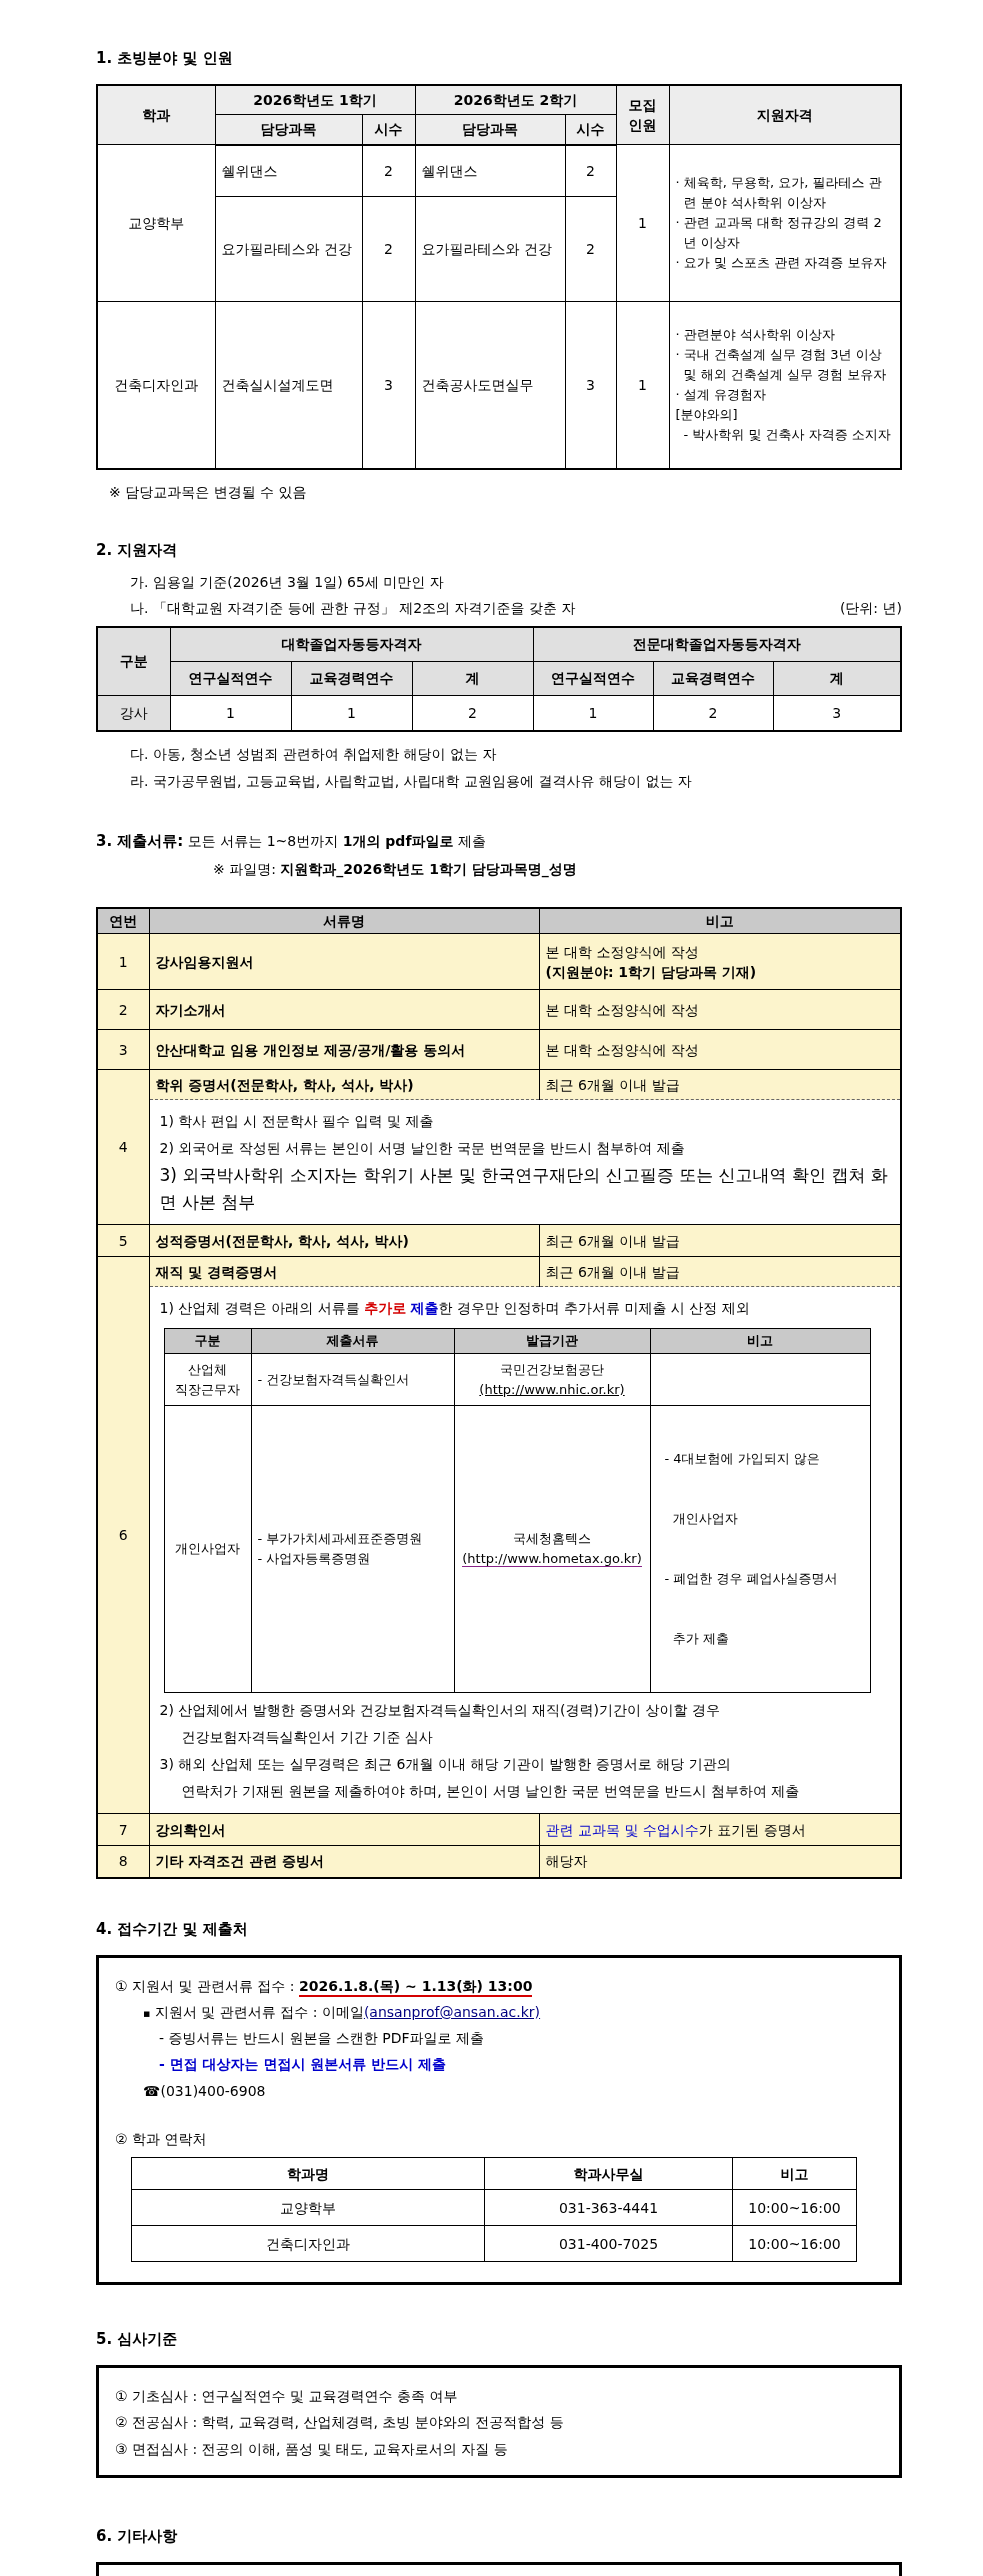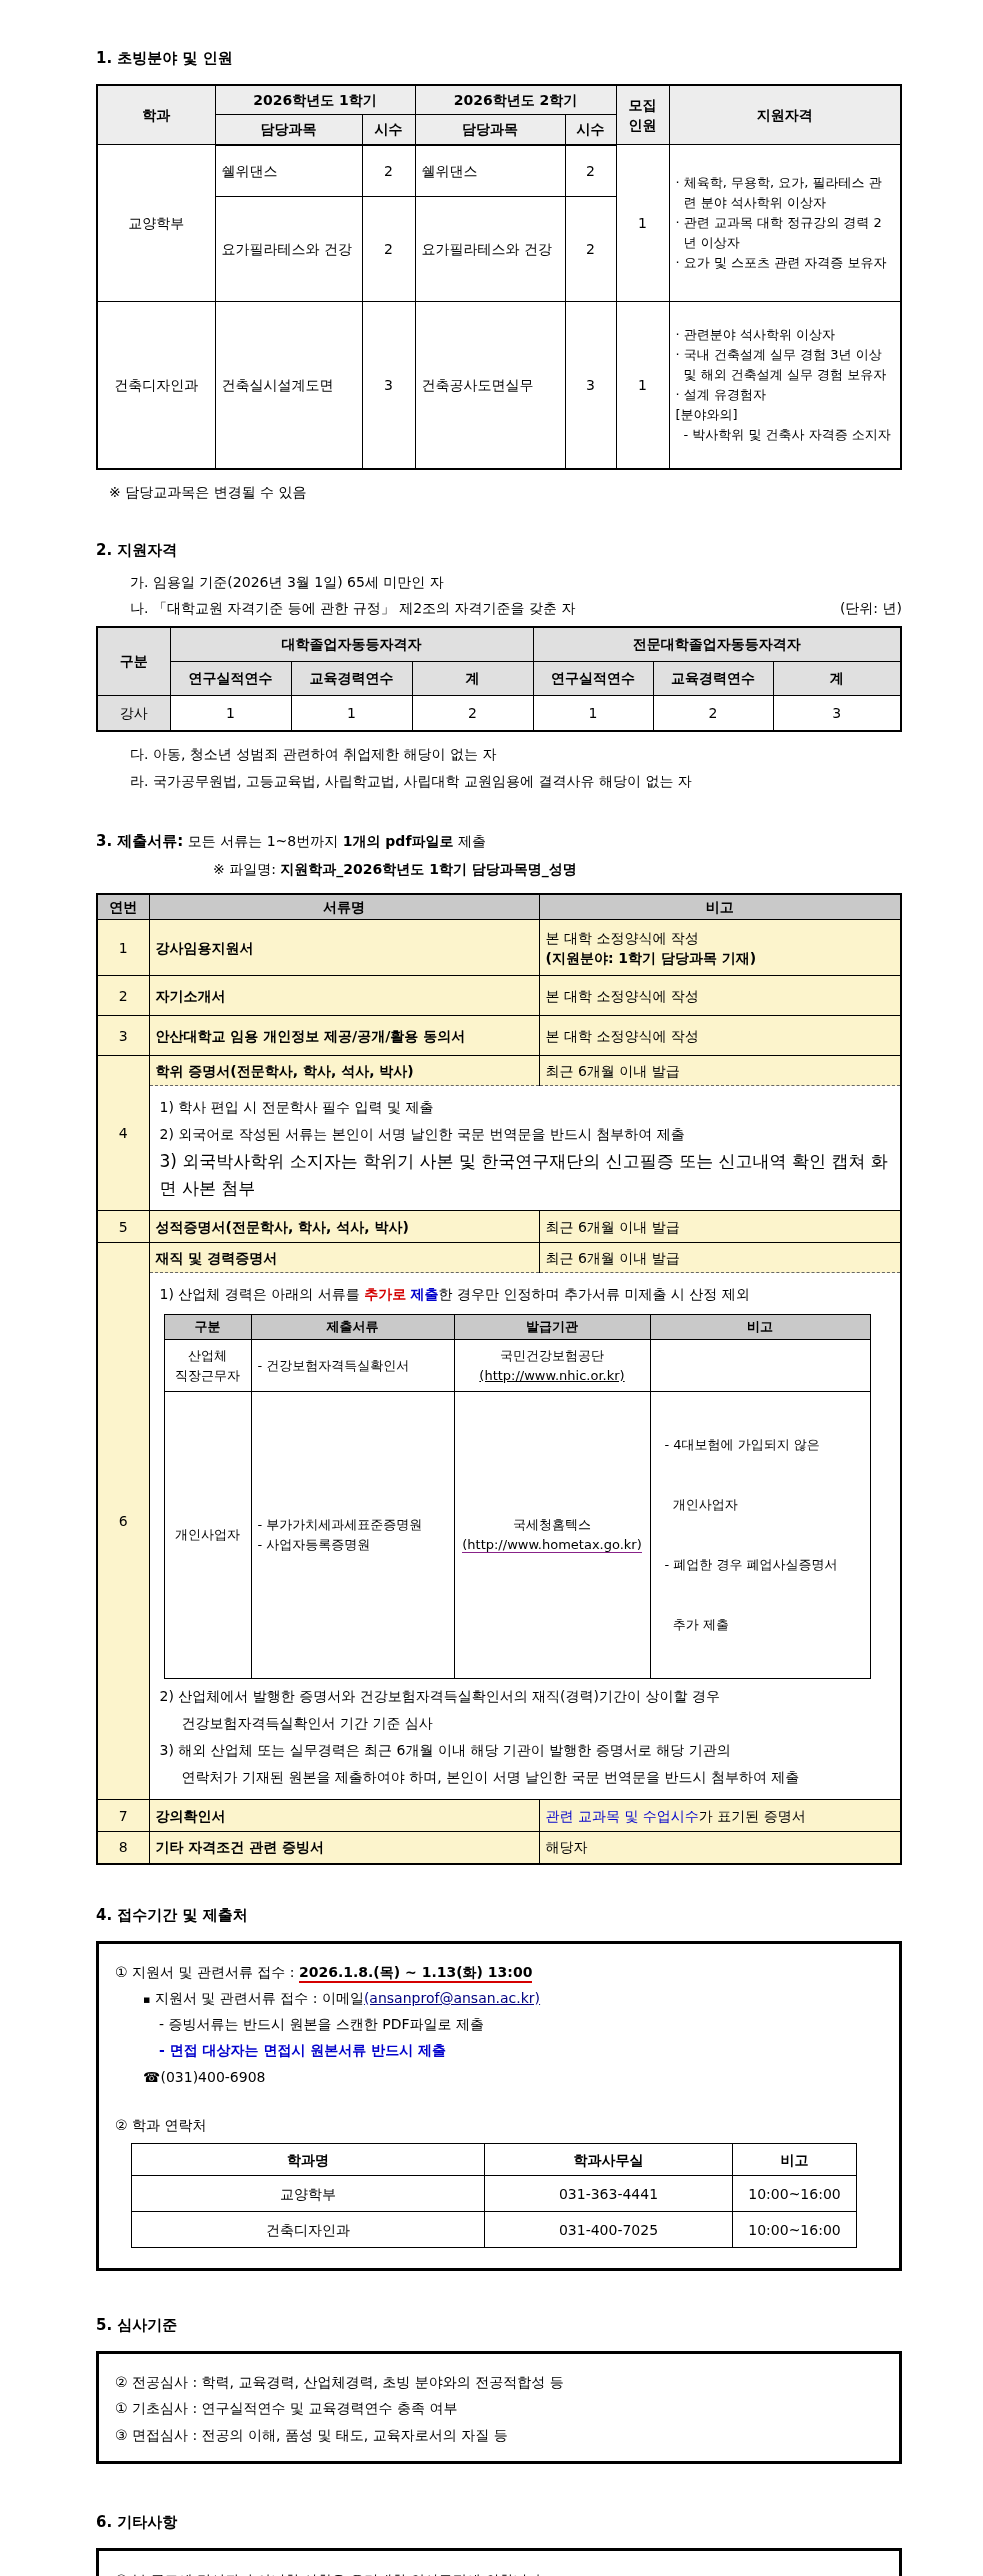--- a/index.html
+++ b/index.html
@@ -169,21 +169,21 @@
     <div class="indent1" style="margin-top:12px;">다. 아동, 청소년 성범죄 관련하여 취업제한 해당이 없는 자</div>
     <div class="indent1" style="margin-top:6px;">라. 국가공무원법, 고등교육법, 사립학교법, 사립대학 교원임용에 결격사유 해당이 없는 자</div>
 
     <div style="margin-top:40px;">
       <span class="s-heading">3. 제출서류:</span><span> 모든 서류는 1~8번까지 </span><span class="bold">1개의 pdf파일로</span><span> 제출</span>
     </div>
     <div style="margin-top:6px; margin-left:117px;">
       <span>※ 파일명: </span><span class="bold">지원학과_2026학년도 1학기 담당과목명_성명</span>
     </div>
 
-    <table class="doc-table t-outer" style="margin-top:14px;">
+    <table class="doc-table t-outer" style="margin-top:28px;">
       <colgroup>
           <col style="width:52px">
           <col style="width:390px">
           <col>
         </colgroup>
       <tbody>
         <tr class="th-gray3 center" style="height:24px;">
           <td>연번</td>
           <td>서류명</td>
           <td>비고</td>
@@ -335,22 +335,22 @@
             <td>건축디자인과</td>
             <td>031-400-7025</td>
             <td>10:00~16:00</td>
           </tr>
         </tbody>
       </table>
     </div>
 
     <div class="s-heading" style="margin-top:44px;">5. 심사기준</div>
     <div class="big-box" style="margin-top:14px;">
+      <div class="box-line">① 기초심사 : 연구실적연수 및 교육경력연수 충족 여부</div>
       <div class="box-line">② 전공심사 : 학력, 교육경력, 산업체경력, 초빙 분야와의 전공적합성 등</div>
-      <div class="box-line">① 기초심사 : 연구실적연수 및 교육경력연수 충족 여부</div>
       <div class="box-line">③ 면접심사 : 전공의 이해, 품성 및 태도, 교육자로서의 자질 등</div>
     </div>
 
     <div class="s-heading" style="margin-top:48px;">6. 기타사항</div>
     <div class="big-box" style="margin-top:14px; line-height:1.6;">
       <div class="box-line">① 본 공고에 명시되지 아니한 사항은 우리대학 인사규정에 의합니다.</div>
 
     </div>
 
   </div>

